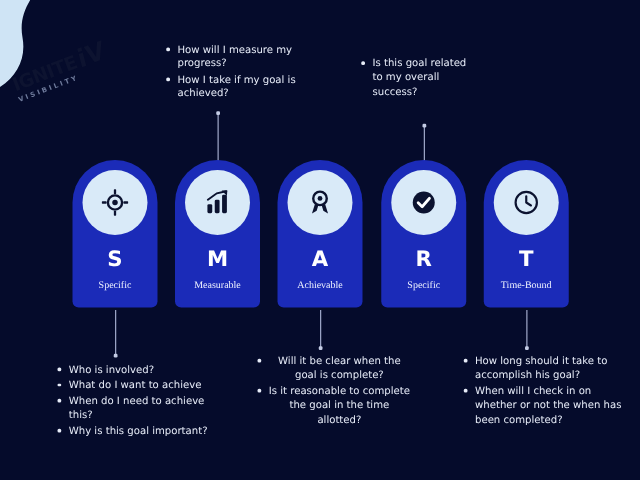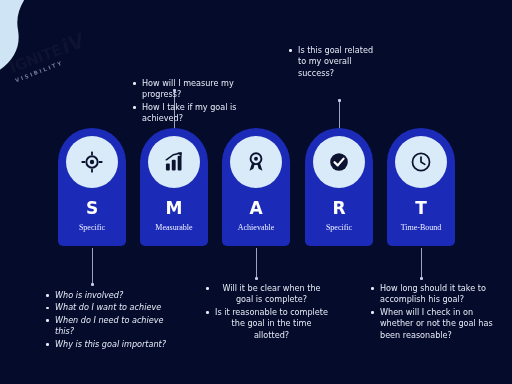--- a/index.html
+++ b/index.html
@@ -258,49 +258,49 @@
           <circle cx="12" cy="12" r="9.3" fill="none" stroke="#0c1330" stroke-width="1.9"></circle>
           <path d="M 12,6.6 L 12,12 L 16.1,14.6" fill="none" stroke="#0c1330" stroke-width="1.9" stroke-linecap="round" stroke-linejoin="round"></path>
         </svg>
       </div>
       <div class="pillar-letter">T</div>
       <div class="pillar-label">Time-Bound</div>
     </div>
 
   </div>
 
-  <div class="callout" style="left:131px; top:34px; width:120px;margin-top:44px;">
+  <div class="callout" style="left:131px; top:34px; width:120px;">
     <ul>
       <li>How will I measure my progress?</li>
       <li>How I take if my goal is achieved?</li>
     </ul>
   </div>
 
   <div class="callout" style="left:287px; top:45px; width:95px;">
     <ul>
       <li>Is this goal related to my overall success?</li>
     </ul>
   </div>
 
-  <div class="callout" style="left:44px; top:290px; width:140px;font-style:italic;">
+  <div class="callout" style="left:44px; top:290px; width:140px;">
     <ul>
       <li>Who is involved?</li>
       <li>What do I want to achieve</li>
       <li>When do I need to achieve this?</li>
       <li>Why is this goal important?</li>
     </ul>
   </div>
 
   <div class="callout" style="left:204px; top:283px; width:124px;text-align:center;">
     <ul>
       <li>Will it be clear when the goal is complete?</li>
       <li>Is it reasonable to complete the goal in the time allotted?</li>
     </ul>
   </div>
 
   <div class="callout" style="left:369px; top:283px; width:130px;">
     <ul>
       <li>How long should it take to accomplish his goal?</li>
-      <li>When will I check in on whether or not the goal has been reasonable?</li>
+      <li>When will I check in on whether or not the when has been completed?</li>
     </ul>
   </div>
 
 </div>
 
 </body></html>

